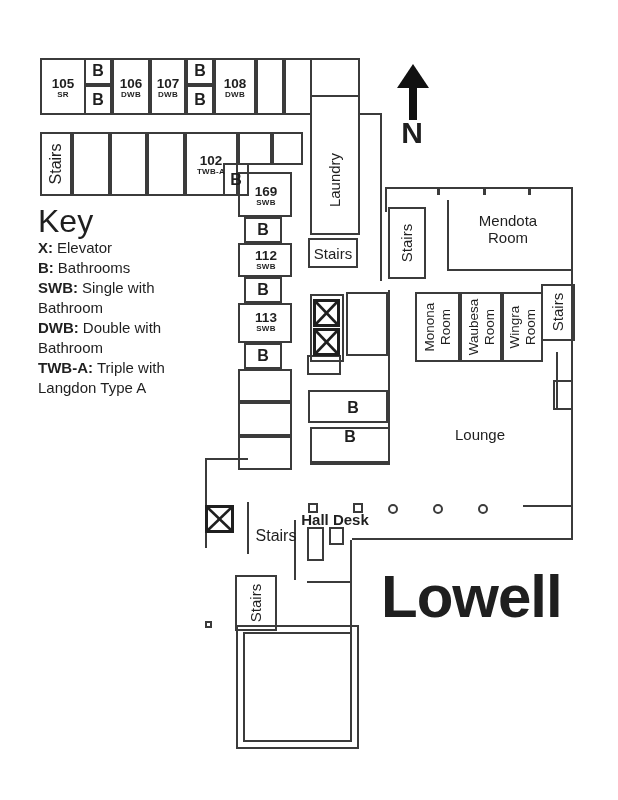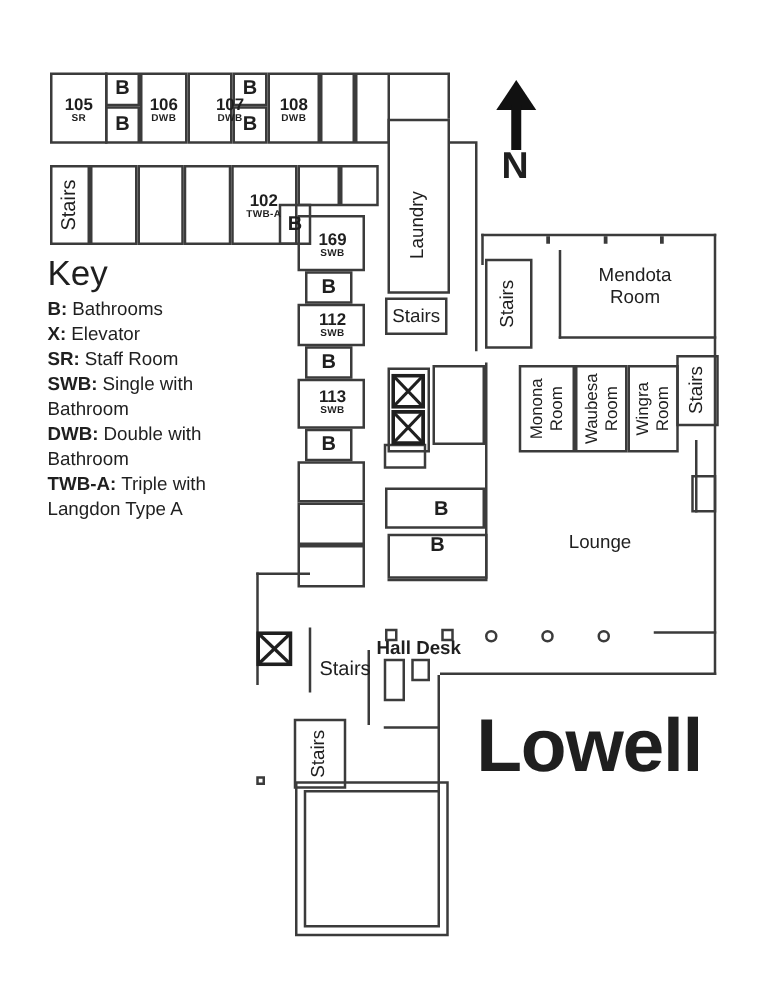--- a/index.html
+++ b/index.html
@@ -13,21 +13,21 @@
   .vlab{position:absolute;transform:translate(-50%,-50%) rotate(-90deg);white-space:nowrap;
         font-size:15px;font-weight:500;}
   .vblk{position:absolute;transform:translate(-50%,-50%) rotate(-90deg);
         font-size:13.5px;font-weight:500;text-align:center;line-height:15.5px;width:72px;}
   .wrap{white-space:normal;width:92px;line-height:17px;}
   .rlab{position:absolute;transform:translate(-50%,-50%);text-align:center;line-height:1.05;}
   .rlab .num{font-size:13.5px;font-weight:600;display:block;}
   .rlab .typ{font-size:8px;font-weight:700;letter-spacing:.3px;display:block;}
   .blab{position:absolute;transform:translate(-50%,-50%);font-size:16px;font-weight:600;}
   .xbox{position:absolute;}
-  #key-head{position:absolute;left:38px;top:203px;font-size:28px;font-weight:500;}
+  #key-head{position:absolute;left:38px;top:203px;font-size:32px;font-weight:500;}
   #key-body{position:absolute;left:38px;top:238px;width:160px;font-size:15px;line-height:20px;}
   .key-line b{font-weight:700;margin-right:4px;}
   #bigtitle{position:absolute;left:381px;top:566px;font-size:60px;font-weight:700;
             letter-spacing:-1px;line-height:62px;}
   #subtitle{position:absolute;left:479px;top:658px;transform:translate(-50%,-50%);
             font-size:29px;font-weight:600;white-space:nowrap;}
   #north-n{position:absolute;left:412px;top:133px;transform:translate(-50%,-50%);
            font-size:30px;font-weight:600;}
 </style>
 </head>
@@ -134,21 +134,21 @@
   </svg>
 
   <div class="rlab" style="left:63px;top:88px">
     <span class="num">105</span>
     <span class="typ">SR</span>
   </div>
   <div class="rlab" style="left:131px;top:88px">
     <span class="num">106</span>
     <span class="typ">DWB</span>
   </div>
-  <div class="rlab" style="left:184px;top:88px">
+  <div class="rlab" style="left:168px;top:88px">
     <span class="num">107</span>
     <span class="typ">DWB</span>
   </div>
   <div class="rlab" style="left:235px;top:88px">
     <span class="num">108</span>
     <span class="typ">DWB</span>
   </div>
   <div class="rlab" style="left:211px;top:165px">
     <span class="num">102</span>
     <span class="typ">TWB-A</span>
@@ -187,23 +187,22 @@
 
   <div class="hlab wrap" style="left:508px;top:229px">Mendota Room</div>
   <div class="vblk" style="left:437px;top:327px">Monona Room</div>
   <div class="vblk" style="left:481px;top:327px">Waubesa Room</div>
   <div class="vblk" style="left:522px;top:327px">Wingra Room</div>
   <div class="hlab" style="left:480px;top:434px">Lounge</div>
   <div class="hlab" style="left:335px;top:519px;font-weight:600">Hall Desk</div>
 
   <div id="key-head">Key</div>
   <div id="key-body">
+    <div class="key-line"><b>X:</b><span>Elevator</span></div>
     <div class="key-line"><b>B:</b><span>Bathrooms</span></div>
-    <div class="key-line"><b>X:</b><span>Elevator</span></div>
-    <div class="key-line"><b>SR:</b><span>Staff Room</span></div>
     <div class="key-line"><b>SWB:</b><span>Single with Bathroom</span></div>
     <div class="key-line"><b>DWB:</b><span>Double with Bathroom</span></div>
     <div class="key-line"><b>TWB-A:</b><span>Triple with Langdon Type A</span></div>
   </div>
 
   <svg style="position:absolute;left:396px;top:64px" width="34" height="56" viewBox="0 0 34 56">
     <polygon points="17,0 33,24 1,24" fill="#111"></polygon>
     <rect x="13" y="20" width="8" height="36" fill="#111"></rect>
   </svg>
   <div id="north-n">N</div>

